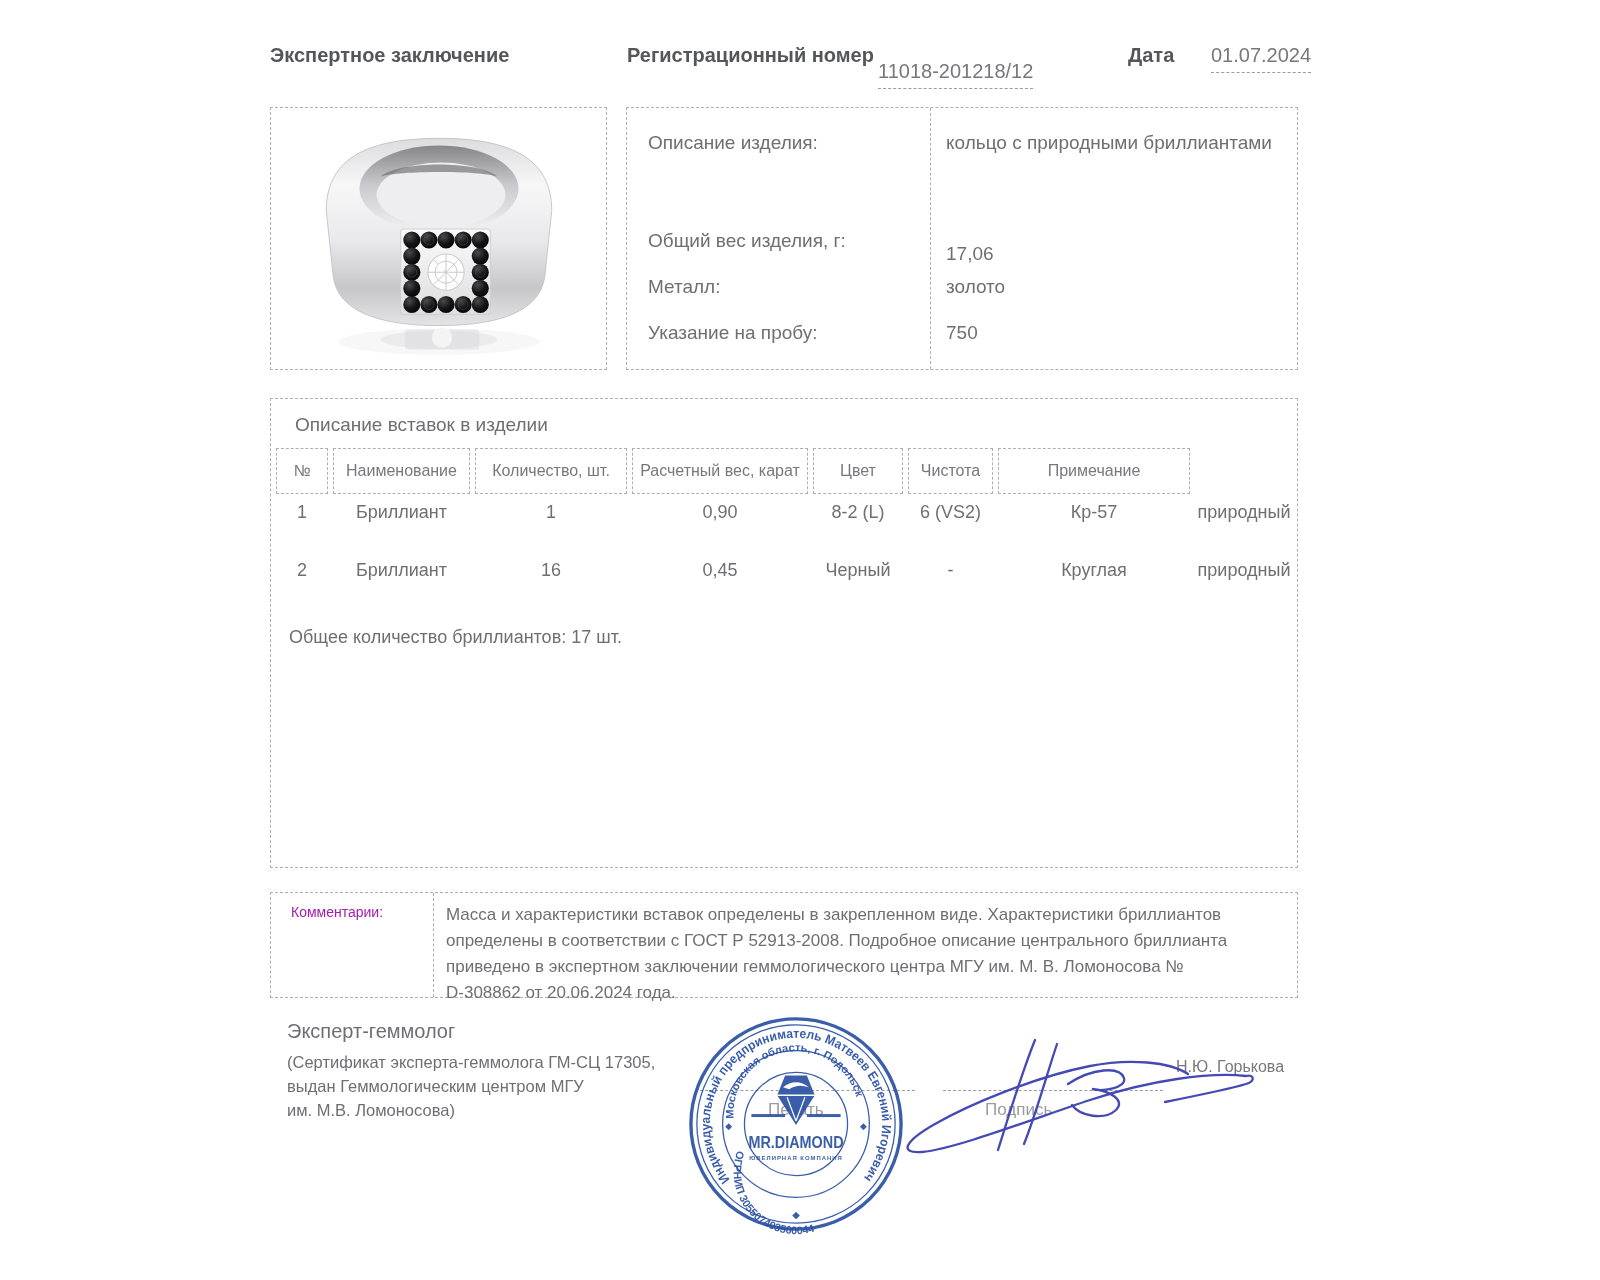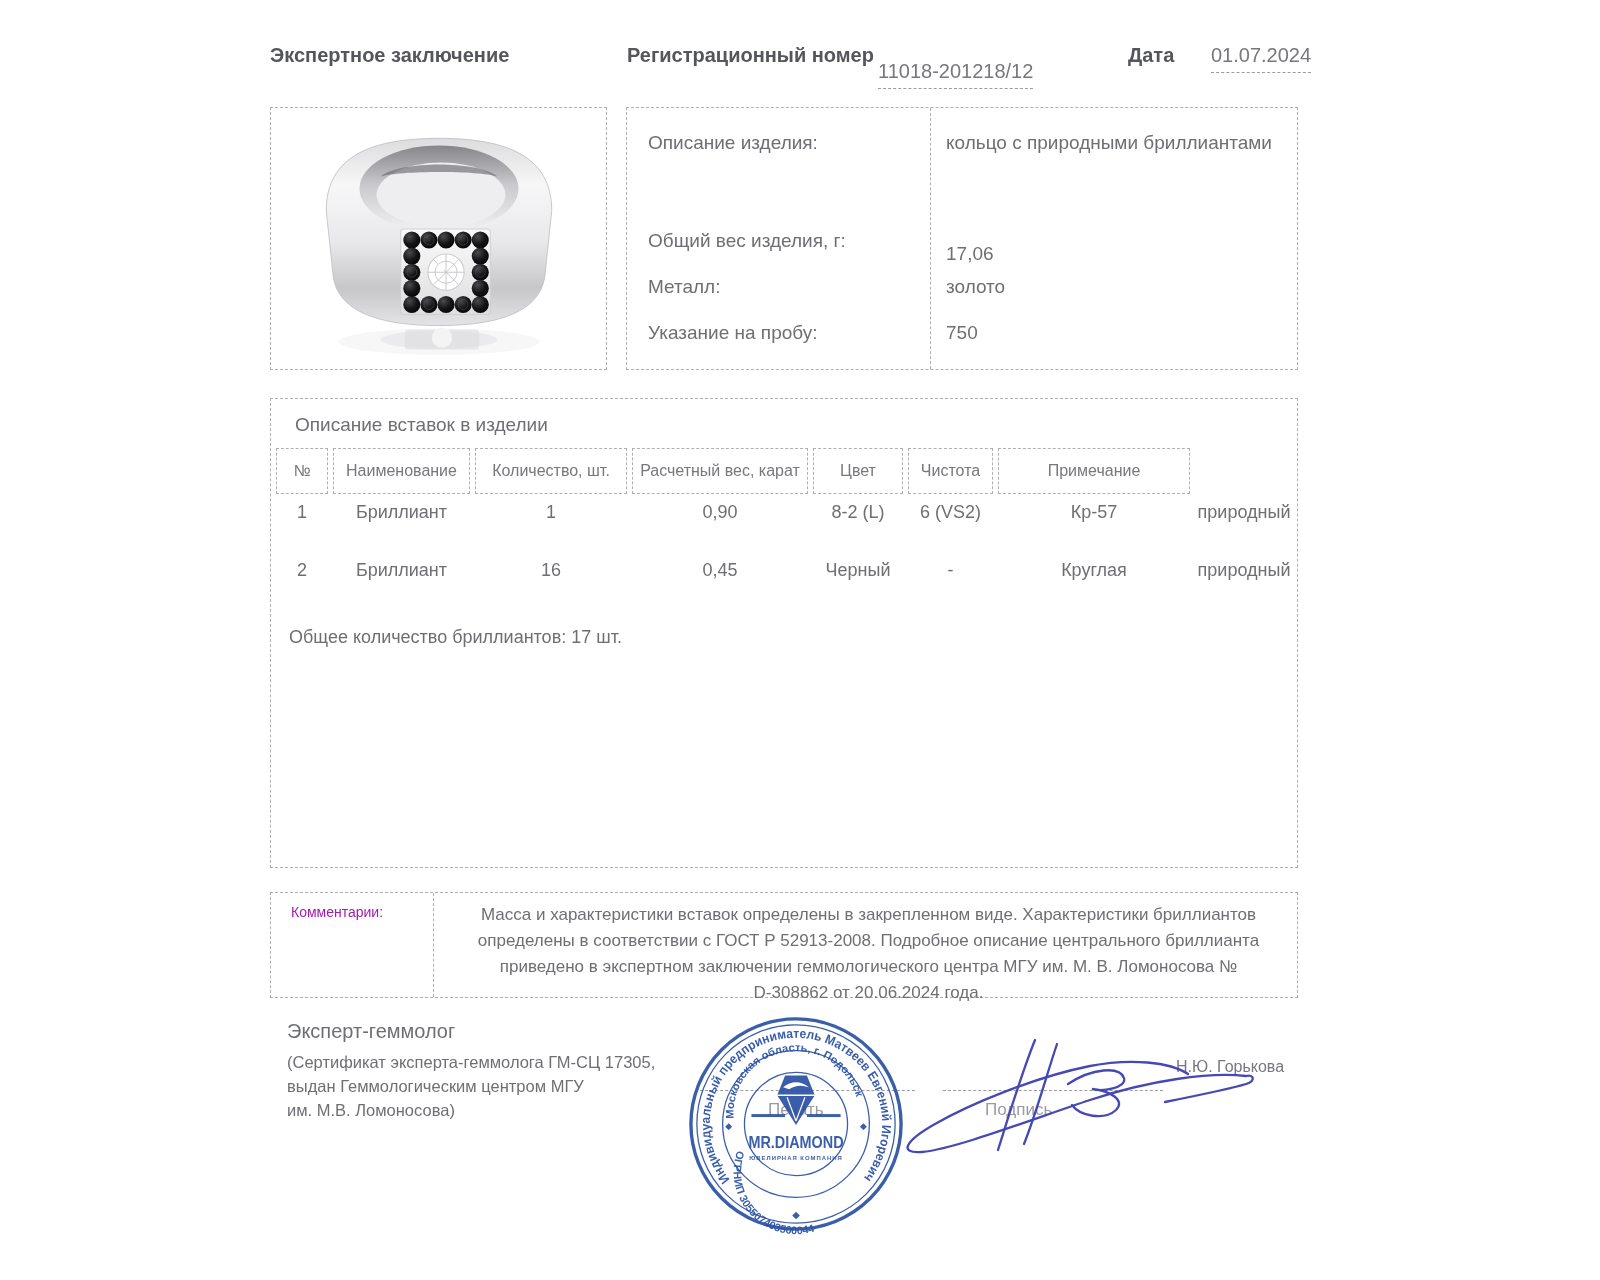--- a/index.html
+++ b/index.html
@@ -174,21 +174,21 @@
       <div class="td">Круглая</div>
       <div class="td">природный</div>
     </div>
 
     <div class="abs td" style="left:18px; top:228px;">Общее количество бриллиантов: 17 шт.</div>
   </div>
 
   <div class="abs dash-box" style="left:270px; top:892px; width:1028px; height:106px;">
     <div class="abs" style="left:162px; top:0; height:100%; border-left:1px dashed #b0b0b3;"></div>
     <div class="abs" style="left:12px; top:11px; font-size:14px; color:#a21caf;margin-left:8px;">Комментарии:</div>
-    <div class="abs" style="left:175px; top:9px; width:845px;text-align:center;">
+    <div class="abs" style="left:175px; top:9px; width:845px;">
       <div class="comment-line">Масса и характеристики вставок определены в закрепленном виде. Характеристики бриллиантов</div>
       <div class="comment-line">определены в соответствии с ГОСТ Р 52913-2008. Подробное описание центрального бриллианта</div>
       <div class="comment-line">приведено в экспертном заключении геммологического центра МГУ им. М. В. Ломоносова №</div>
       <div class="comment-line">D-308862 от 20.06.2024 года.</div>
     </div>
   </div>
 
   <div class="abs t" style="left:287px; top:1020px; font-size:20px;">Эксперт-геммолог</div>
   <div class="abs" style="left:287px; top:1050px;">
     <div class="cert-line">(Сертификат эксперта-геммолога ГМ-СЦ 17305,</div>

